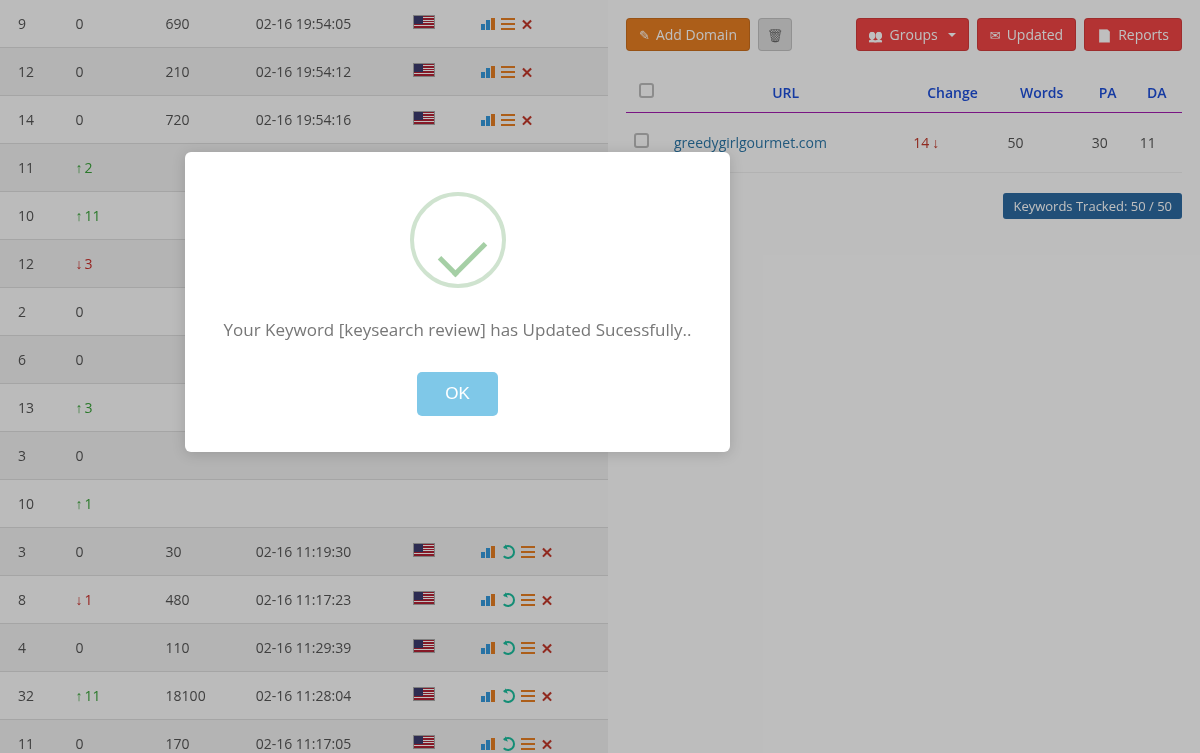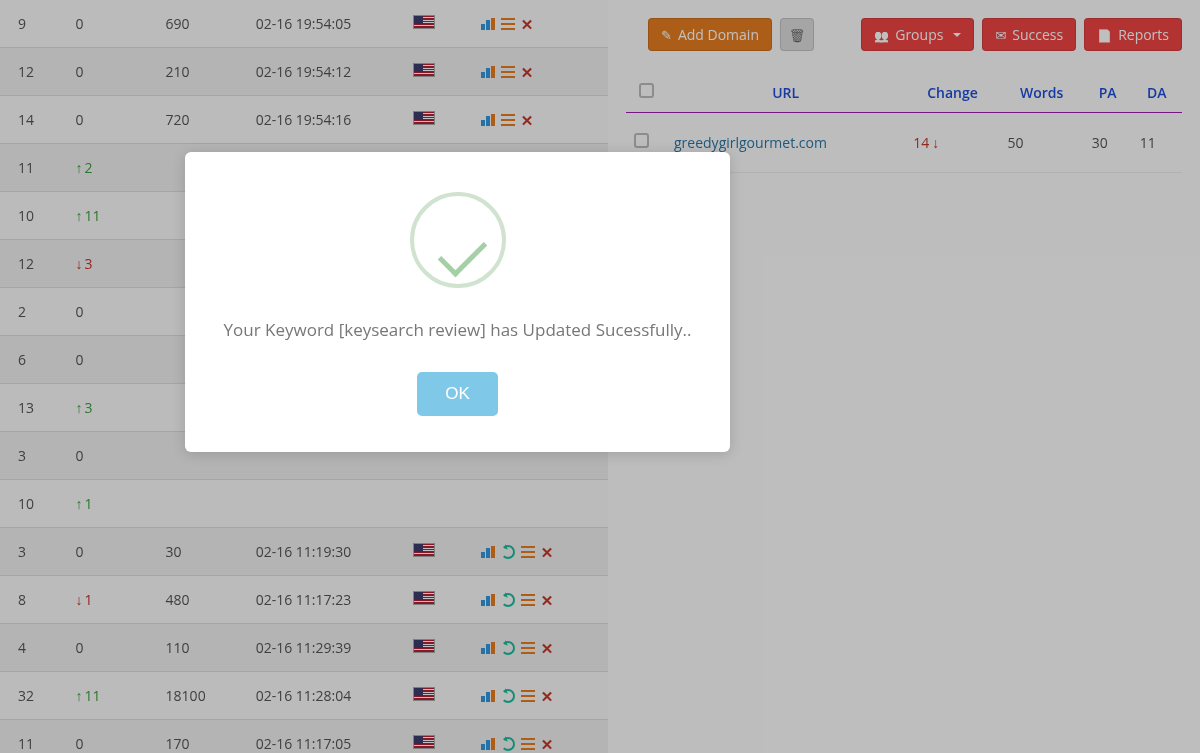--- a/index.html
+++ b/index.html
@@ -80,21 +80,21 @@
     flex:1;
     background:#fdfdfd;
     padding: 18px 18px;
   }
   .toolbar { display:flex; gap:8px; align-items:center; margin-bottom:22px;}
   .btn {
     display:inline-flex; align-items:center; gap:6px;
     padding:6px 12px; border-radius:4px; color:#fff; font-size:14px;
     border:1px solid rgba(0,0,0,0.12); cursor:pointer;
   }
-  .btn-orange{ background:#e67e22;margin-left:22px;}
+  .btn-orange{ background:#e67e22;}
   .btn-gray  { background:#ddd; color:#666; padding:6px 8px;}
   .btn-teal  { background:#ef4444;}
   .spacer { flex:1; }
   .caret::after{content:""; display:inline-block; margin-left:4px; border:4px solid transparent; border-top-color:#fff; transform:translateY(2px);}
   .r-table { width:100%; border-collapse:collapse; font-size:14px;}
   .r-table th { text-align:center; color:#1d4ed8; font-weight:600; padding:10px 8px; border-bottom:1px solid #a21caf;}
   .r-table td { padding:20px 8px; border-bottom:1px solid #eee; color:#555;}
   .url-link { color:#2d77a7; }
   .r-change-down { color:#c0392b;}
   .r-change-down::after{content:"↓"; margin-left:3px; font-weight:bold;}
@@ -339,21 +339,21 @@
       <div class="btn btn-gray">
           <span class="i-trash"></span>
         </div>
       <div class="spacer"></div>
       <div class="btn btn-teal caret">
           <span class="i-users"></span>
           <span>Groups</span>
         </div>
       <div class="btn btn-teal">
           <span class="i-mail"></span>
-          <span>Success</span>
+          <span>Updated</span>
         </div>
       <div class="btn btn-teal">
           <span class="i-doc"></span>
           <span>Reports</span>
         </div>
     </div>
 
     <table class="r-table">
       <thead>
           <tr>
@@ -370,20 +370,21 @@
           <td><span class="chk"></span></td>
           <td><span class="url-link">greedygirlgourmet.com</span></td>
           <td><span class="r-change-down">14</span></td>
           <td>50</td>
           <td>30</td>
           <td>11</td>
         </tr>
       </tbody>
     </table>
 
+    <div class="badge-tracked">Keywords Tracked: 50 / 50</div>
   </div>
 </div>
 
 <div class="dim-overlay"></div>
 
 <div class="modal">
   <div class="check-circle"></div>
   <p>Your Keyword [keysearch review] has Updated Sucessfully..</p>
   <button class="btn-ok">OK</button>
 </div>

